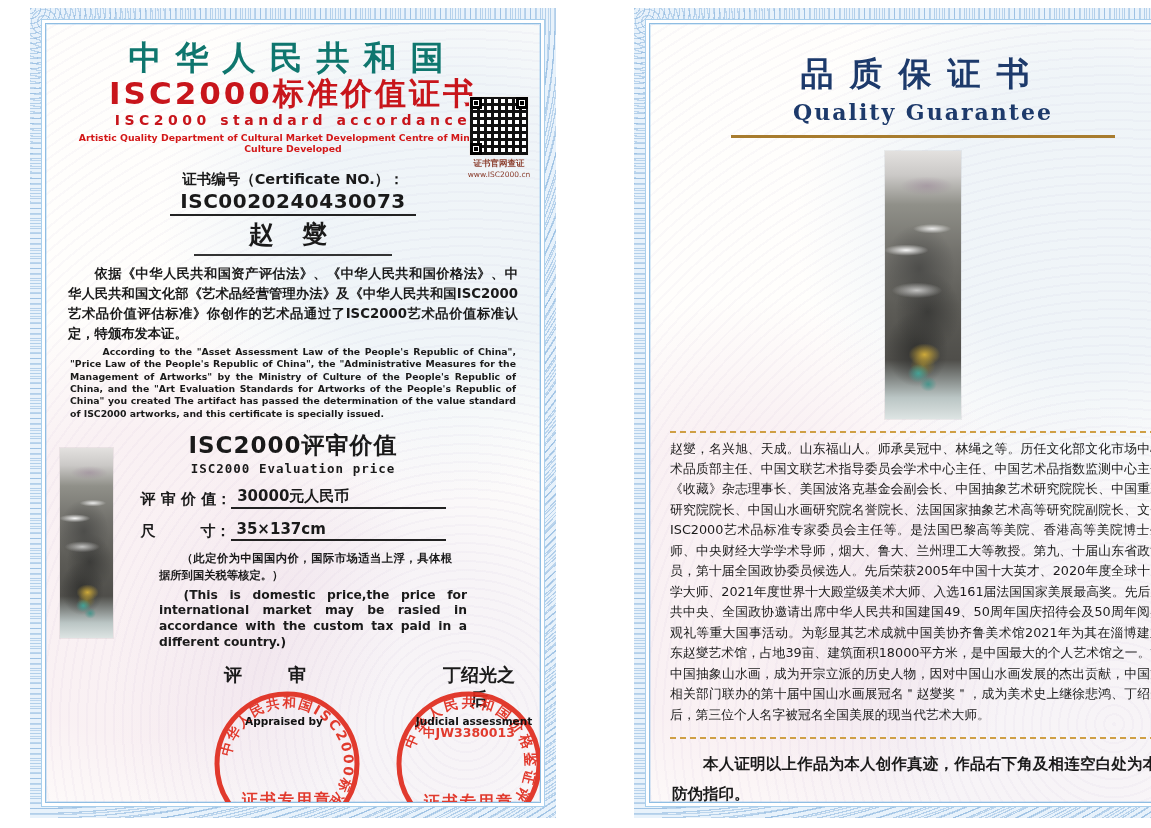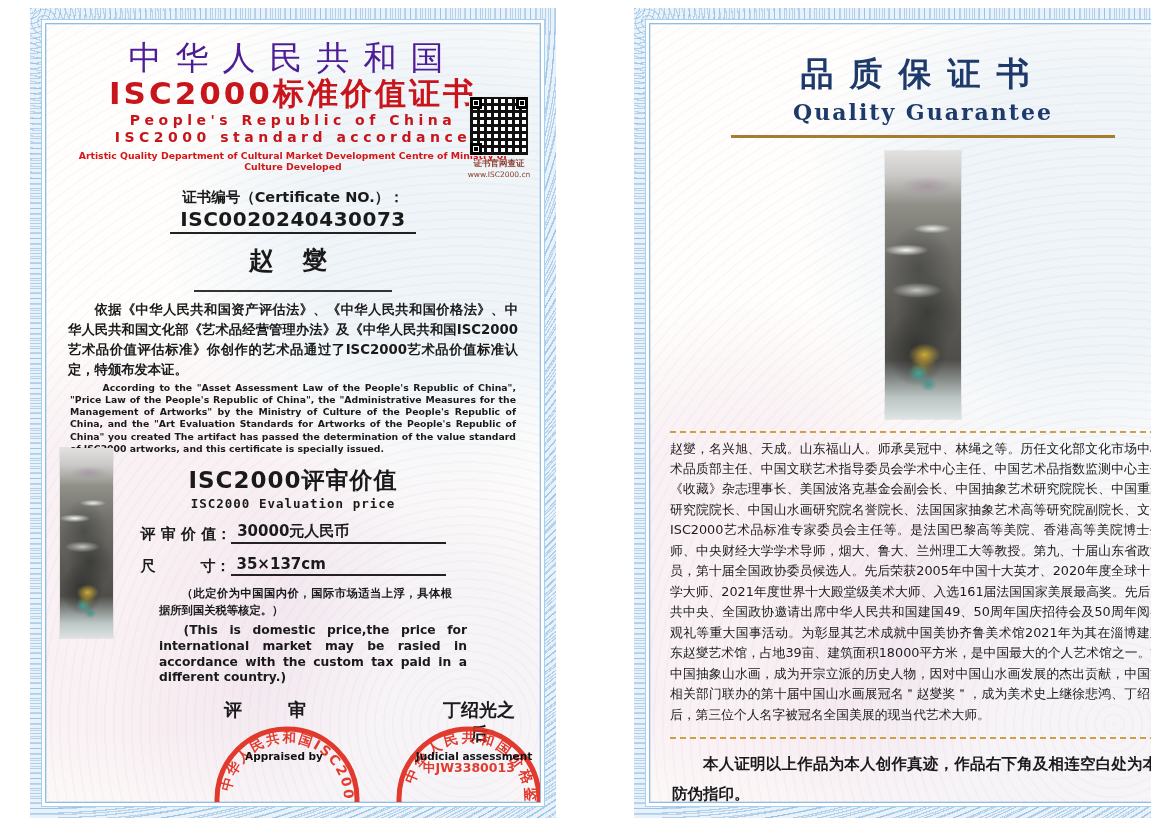--- a/index.html
+++ b/index.html
@@ -23,41 +23,41 @@
   .cert-inner::before{content:"";position:absolute;inset:0;pointer-events:none;
         background:
          radial-gradient(circle at 18% 72%, rgba(216,160,190,.14) 0 22%, rgba(216,160,190,0) 40%),
          radial-gradient(circle at 80% 25%, rgba(150,190,225,.15) 0 20%, rgba(150,190,225,0) 40%),
          radial-gradient(circle at 70% 85%, rgba(190,170,210,.12) 0 18%, rgba(190,170,210,0) 38%),
          repeating-radial-gradient(circle at 85% 90%, rgba(160,140,190,.05) 0 2px, rgba(255,255,255,0) 2px 9px);}
   .content{position:relative;z-index:2;height:100%;box-sizing:border-box;}
 
   
   .lc{padding:16px 18px 0 18px;text-align:center;}
-  .lc-title1{color:#4c1d95;font-size:33px;font-weight:normal;letter-spacing:14px;line-height:1.1;}
+  .lc-title1{color:#0f766e;font-size:33px;font-weight:bold;letter-spacing:14px;line-height:1.1;}
   .lc-title2{color:#c8151b;font-size:31px;font-weight:bold;letter-spacing:3px;line-height:1.15;}
   .lc-en{color:#c8151b;font-size:14px;font-weight:bold;letter-spacing:4.5px;line-height:1.25;}
   .lc-issuer{color:#d31717;font-size:19.5px;font-weight:900;letter-spacing:.5px;margin-top:7px;}
   .lc-issuer-en{color:#d31717;font-size:9.3px;font-weight:bold;margin-top:3px;}
   .qr-box{position:absolute;top:72px;right:8px;width:66px;text-align:center;z-index:3;}
   .qr{position:relative;width:58px;height:58px;margin:0 auto;background:#fff;border:1px solid #eee;
       background-image:
         repeating-linear-gradient(90deg,#111 0 3px,rgba(255,255,255,0) 3px 7px),
         repeating-linear-gradient(0deg,#111 0 3px,#fff 3px 7px);}
   .qr i{position:absolute;width:12px;height:12px;border:3px solid #000;background:#fff;box-sizing:border-box;}
   .qr i::after{content:"";position:absolute;inset:1px;background:#000;}
   .qr .tl{top:0;left:0}.qr .tr{top:0;right:0}.qr .bl{bottom:0;left:0}
   .qr-cap1{font-size:8.5px;color:#8a3d2c;font-weight:bold;margin-top:2px;}
   .qr-cap2{font-size:7.5px;color:#8a3d2c;}
   .certno-row{margin-top:16px;font-size:14.5px;}
   .certno-label{font-weight:600;}
   .certno-val{font-weight:bold;font-size:20px;border-bottom:2px solid #222;
       display:inline-block;min-width:180px;padding:0 10px 1px;letter-spacing:.5px;}
   .artist-name{display:inline-block;font-size:25px;font-weight:bold;letter-spacing:10px;
-      border-bottom:2px solid #333;padding:0 55px 13px;margin-top:10px;}
+      border-bottom:2px solid #333;padding:0 55px 3px;margin-top:2px;}
   .para-cn{text-align:justify;font-size:13.3px;font-weight:600;line-height:1.5;
       margin:8px 4px 0;text-indent:2em;}
   .para-en{text-align:justify;font-size:9.3px;font-weight:bold;line-height:1.32;
       margin:2px 6px 0;text-indent:3.5em;}
   .sec-title{font-size:23px;font-weight:bold;letter-spacing:1px;margin-top:10px;}
   .sec-sub{font-family:"DejaVu Sans Mono",monospace;font-size:12.5px;font-weight:bold;letter-spacing:1px;}
   .fields{width:305px;margin:10px auto 0;text-align:left;}
   .field-row{display:flex;align-items:flex-end;margin-top:11px;font-size:15px;font-weight:bold;}
   .field-label{white-space:pre;flex:0 0 auto;}
   .field-value{flex:1;border-bottom:2px solid #222;padding:0 0 1px 6px;font-size:15px;}
@@ -109,21 +109,20 @@
 <body>
 
 <div class="page">
 
   <div class="cert cert-left">
     <div class="cert-inner">
       <div class="content lc">
 
         <div class="lc-title1">中华人民共和国</div>
         <div class="lc-title2">ISC2000标准价值证书</div>
-        <div class="lc-en">People's Republic of China</div>
         <div class="lc-en">ISC2000 standard accordance</div>
 
         <div class="qr-box">
           <div class="qr">
               <i class="tl"></i>
               <i class="tr"></i>
               <i class="bl"></i>
             </div>
           <div class="qr-cap1">证书官网查证</div>
           <div class="qr-cap2">www.ISC2000.cn</div>

